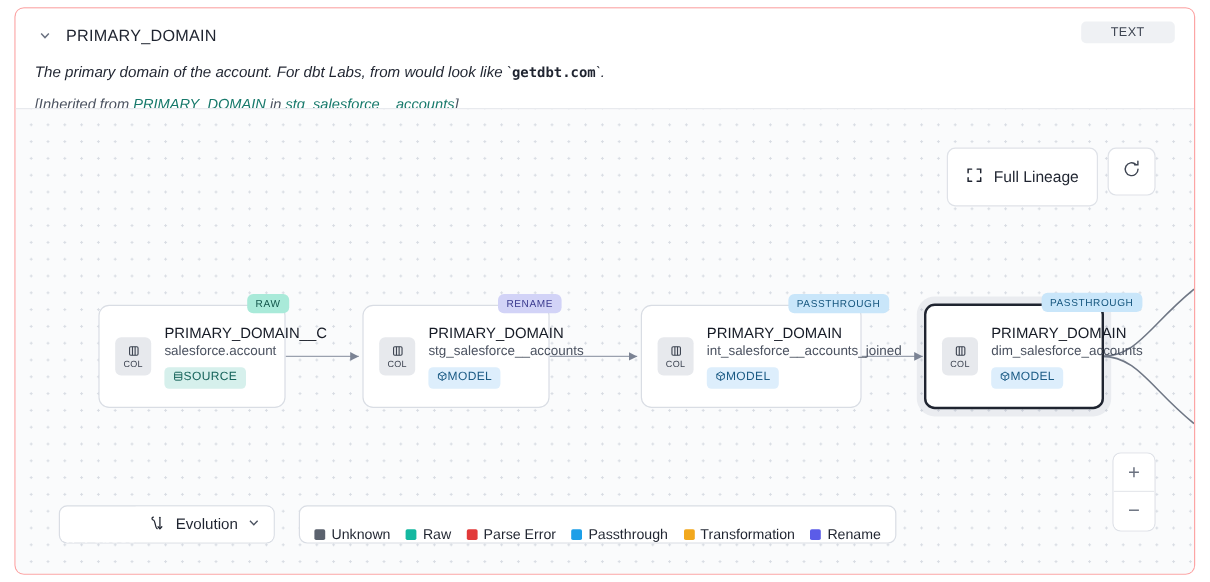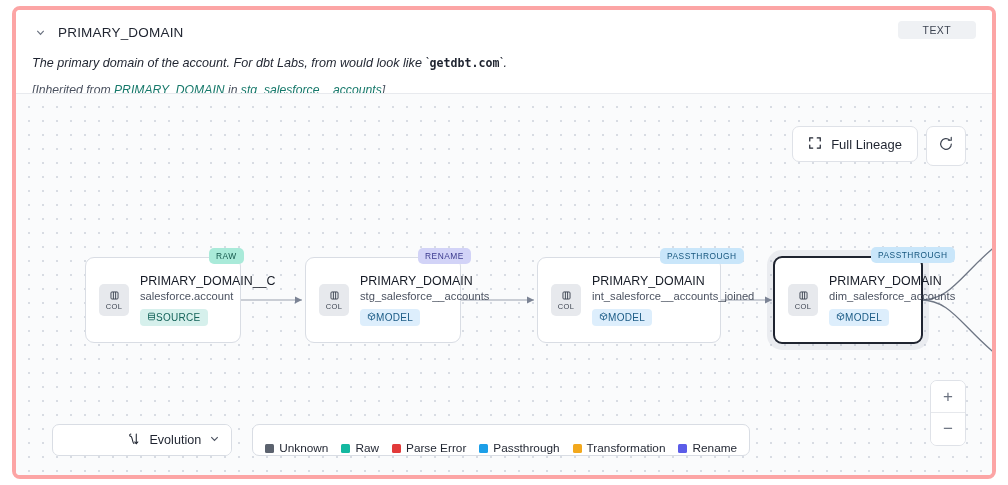--- a/index.html
+++ b/index.html
@@ -14,21 +14,21 @@
     width: 1008px; height: 485px;
     background: #ffffff;
     overflow: hidden;
   }
 
   
   .card {
     position: absolute;
     left: 12px; top: 6px;
     width: 984px; height: 473px;
-    border: 4px solid #fca5a5;
+    border: 1px solid #fca5a5;
     border-radius: 8px;
     background: #ffffff;
     overflow: hidden;
   }
 
   
   .header {
     position: relative;
     height: 83px;
     padding: 12px 16px 0 16px;
@@ -108,21 +108,21 @@
   
   .top-controls {
     position: absolute;
     right: 32px; top: 32px;
     display: flex;
     gap: 8px;
     align-items: stretch;
   }
   .btn-full {
     display: flex; align-items: center; gap: 9px;
-    height: 36px;
+    height: 49px;
     padding: 16px 15px;
     background: #ffffff;
     border: 1px solid #dfe2e8;
     border-radius: 7px;
     font-size: 13px;
     color: #1f2430;
     cursor: pointer;
   }
   .btn-refresh {
     width: 40px; height: 40px;

